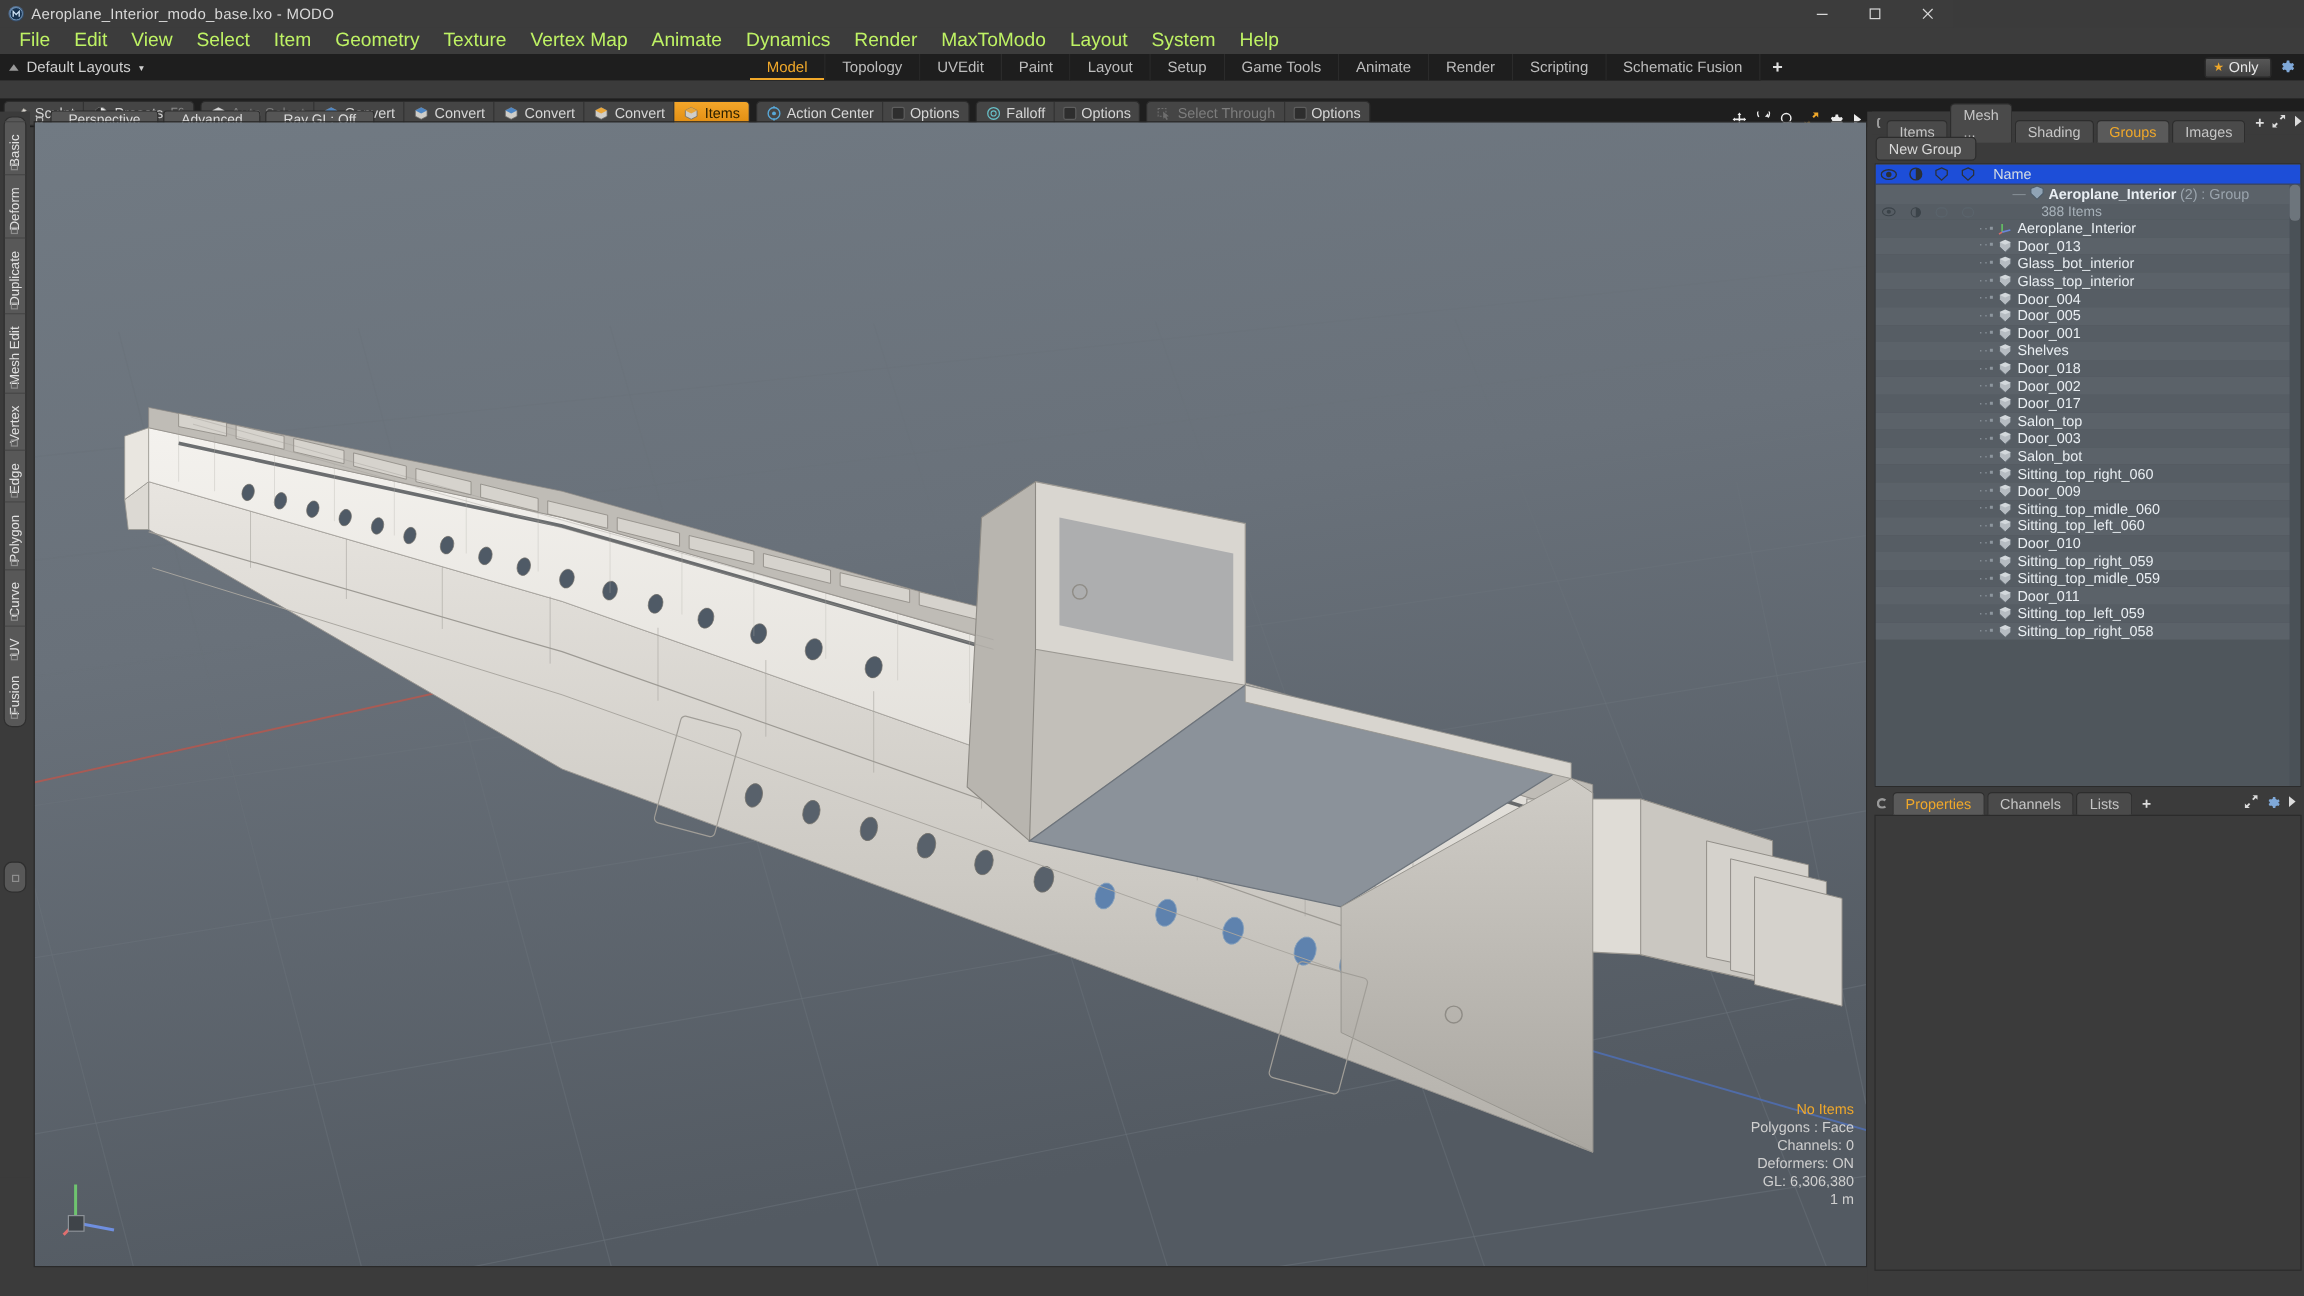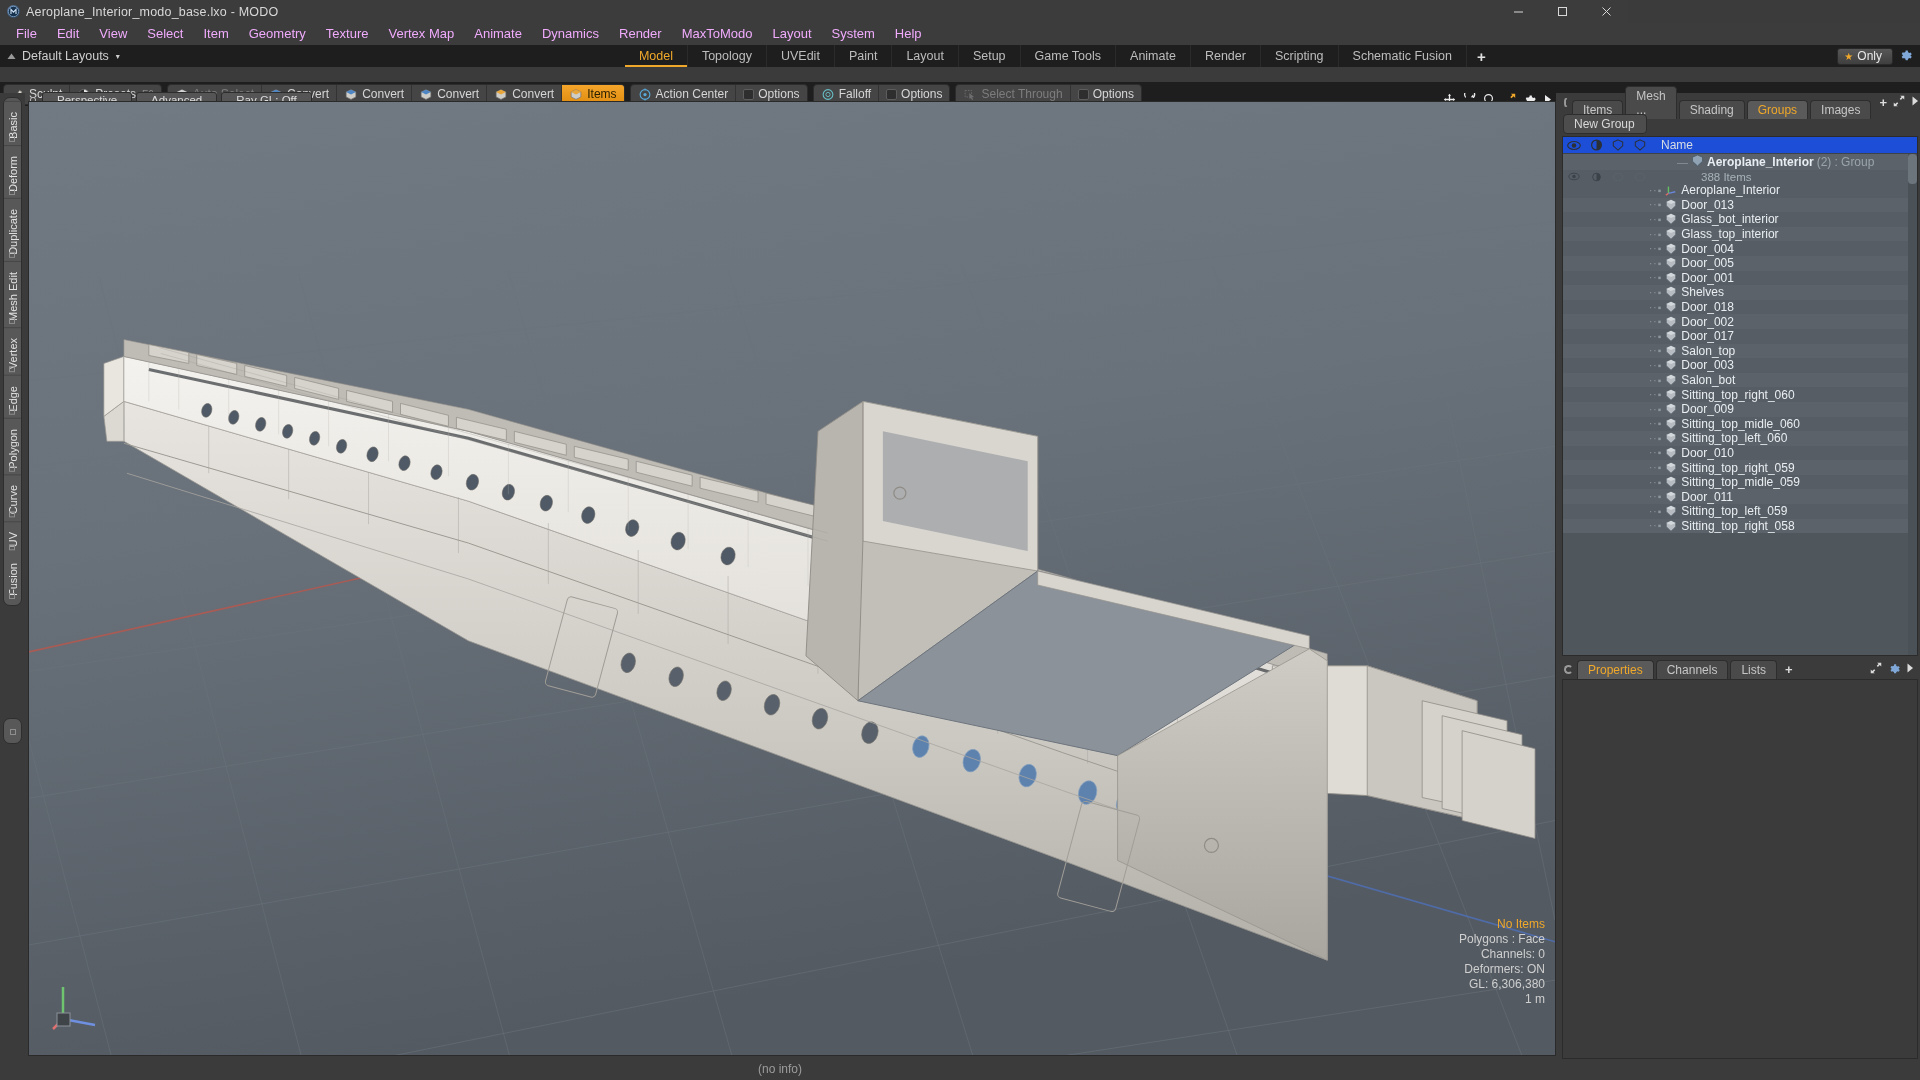--- a/index.html
+++ b/index.html
@@ -32,21 +32,21 @@
     color:#d0d0d0; font-size:12px;
   }
   .win-btn svg { display:block; }
 
   
   .menubar {
     position:absolute; top:23px; left:0; width:1920px; height:22px;
     background:#3c3c3c; display:flex; align-items:center; padding-left:6px;
   }
   .menu-item {
-    padding: 2px 10px; font-size:13px; color:#f0abfc; line-height:16px;
+    padding: 2px 10px; font-size:16px; color:#bef264; line-height:16px;
     white-space:nowrap;
   }
 
   
   .layoutbar {
     position:absolute; top:45px; left:0; width:1920px; height:22px;
     background:#1e1e1e; display:flex; align-items:center;
   }
   .lb-arrow {
     width:22px; height:22px; display:flex; align-items:center; justify-content:center;
@@ -1051,17 +1051,14 @@
           <svg width="8" height="10" viewBox="0 0 8 10">
               <path d="M1.5 0.5 L7 5 L1.5 9.5 Z" fill="#dcdcdc"></path>
             </svg>
         </span>
       </span>
     </div>
     <div class="props-body"></div>
 
   </div>
 
-  <div class="bottombar">
-    <span>(no info)</span>
-  </div>
 
 </div>
 
 </body></html>

